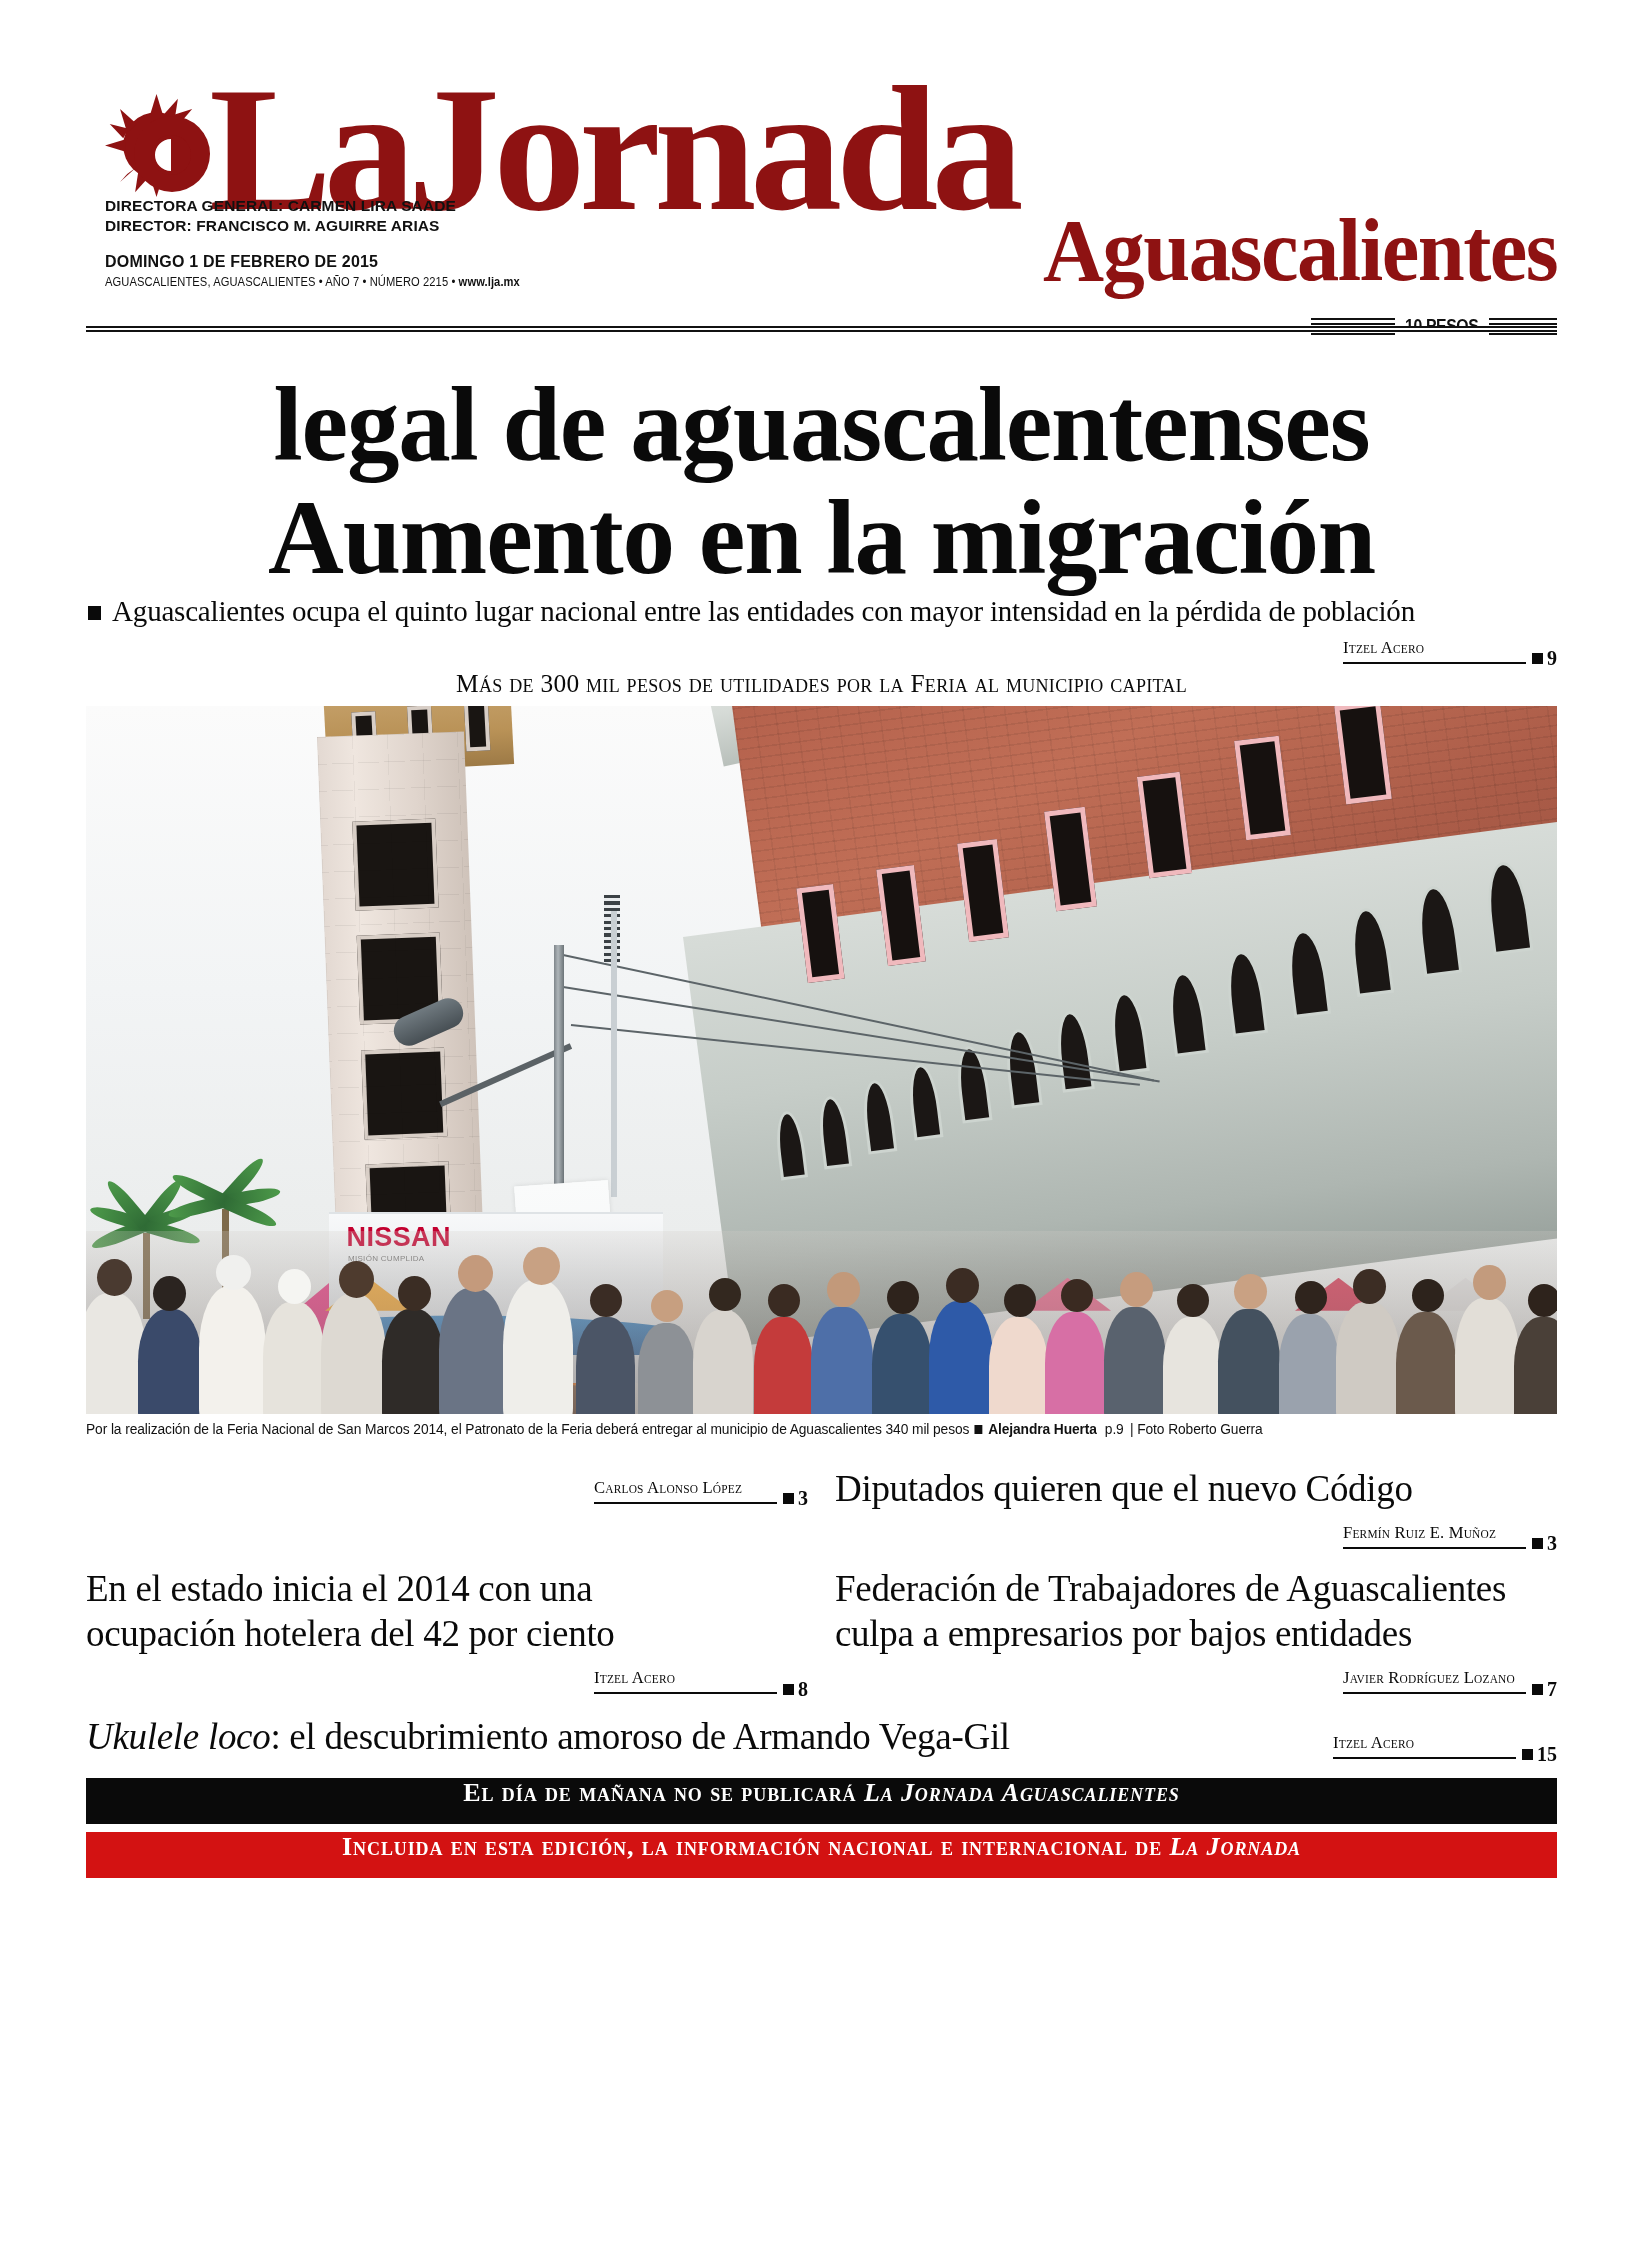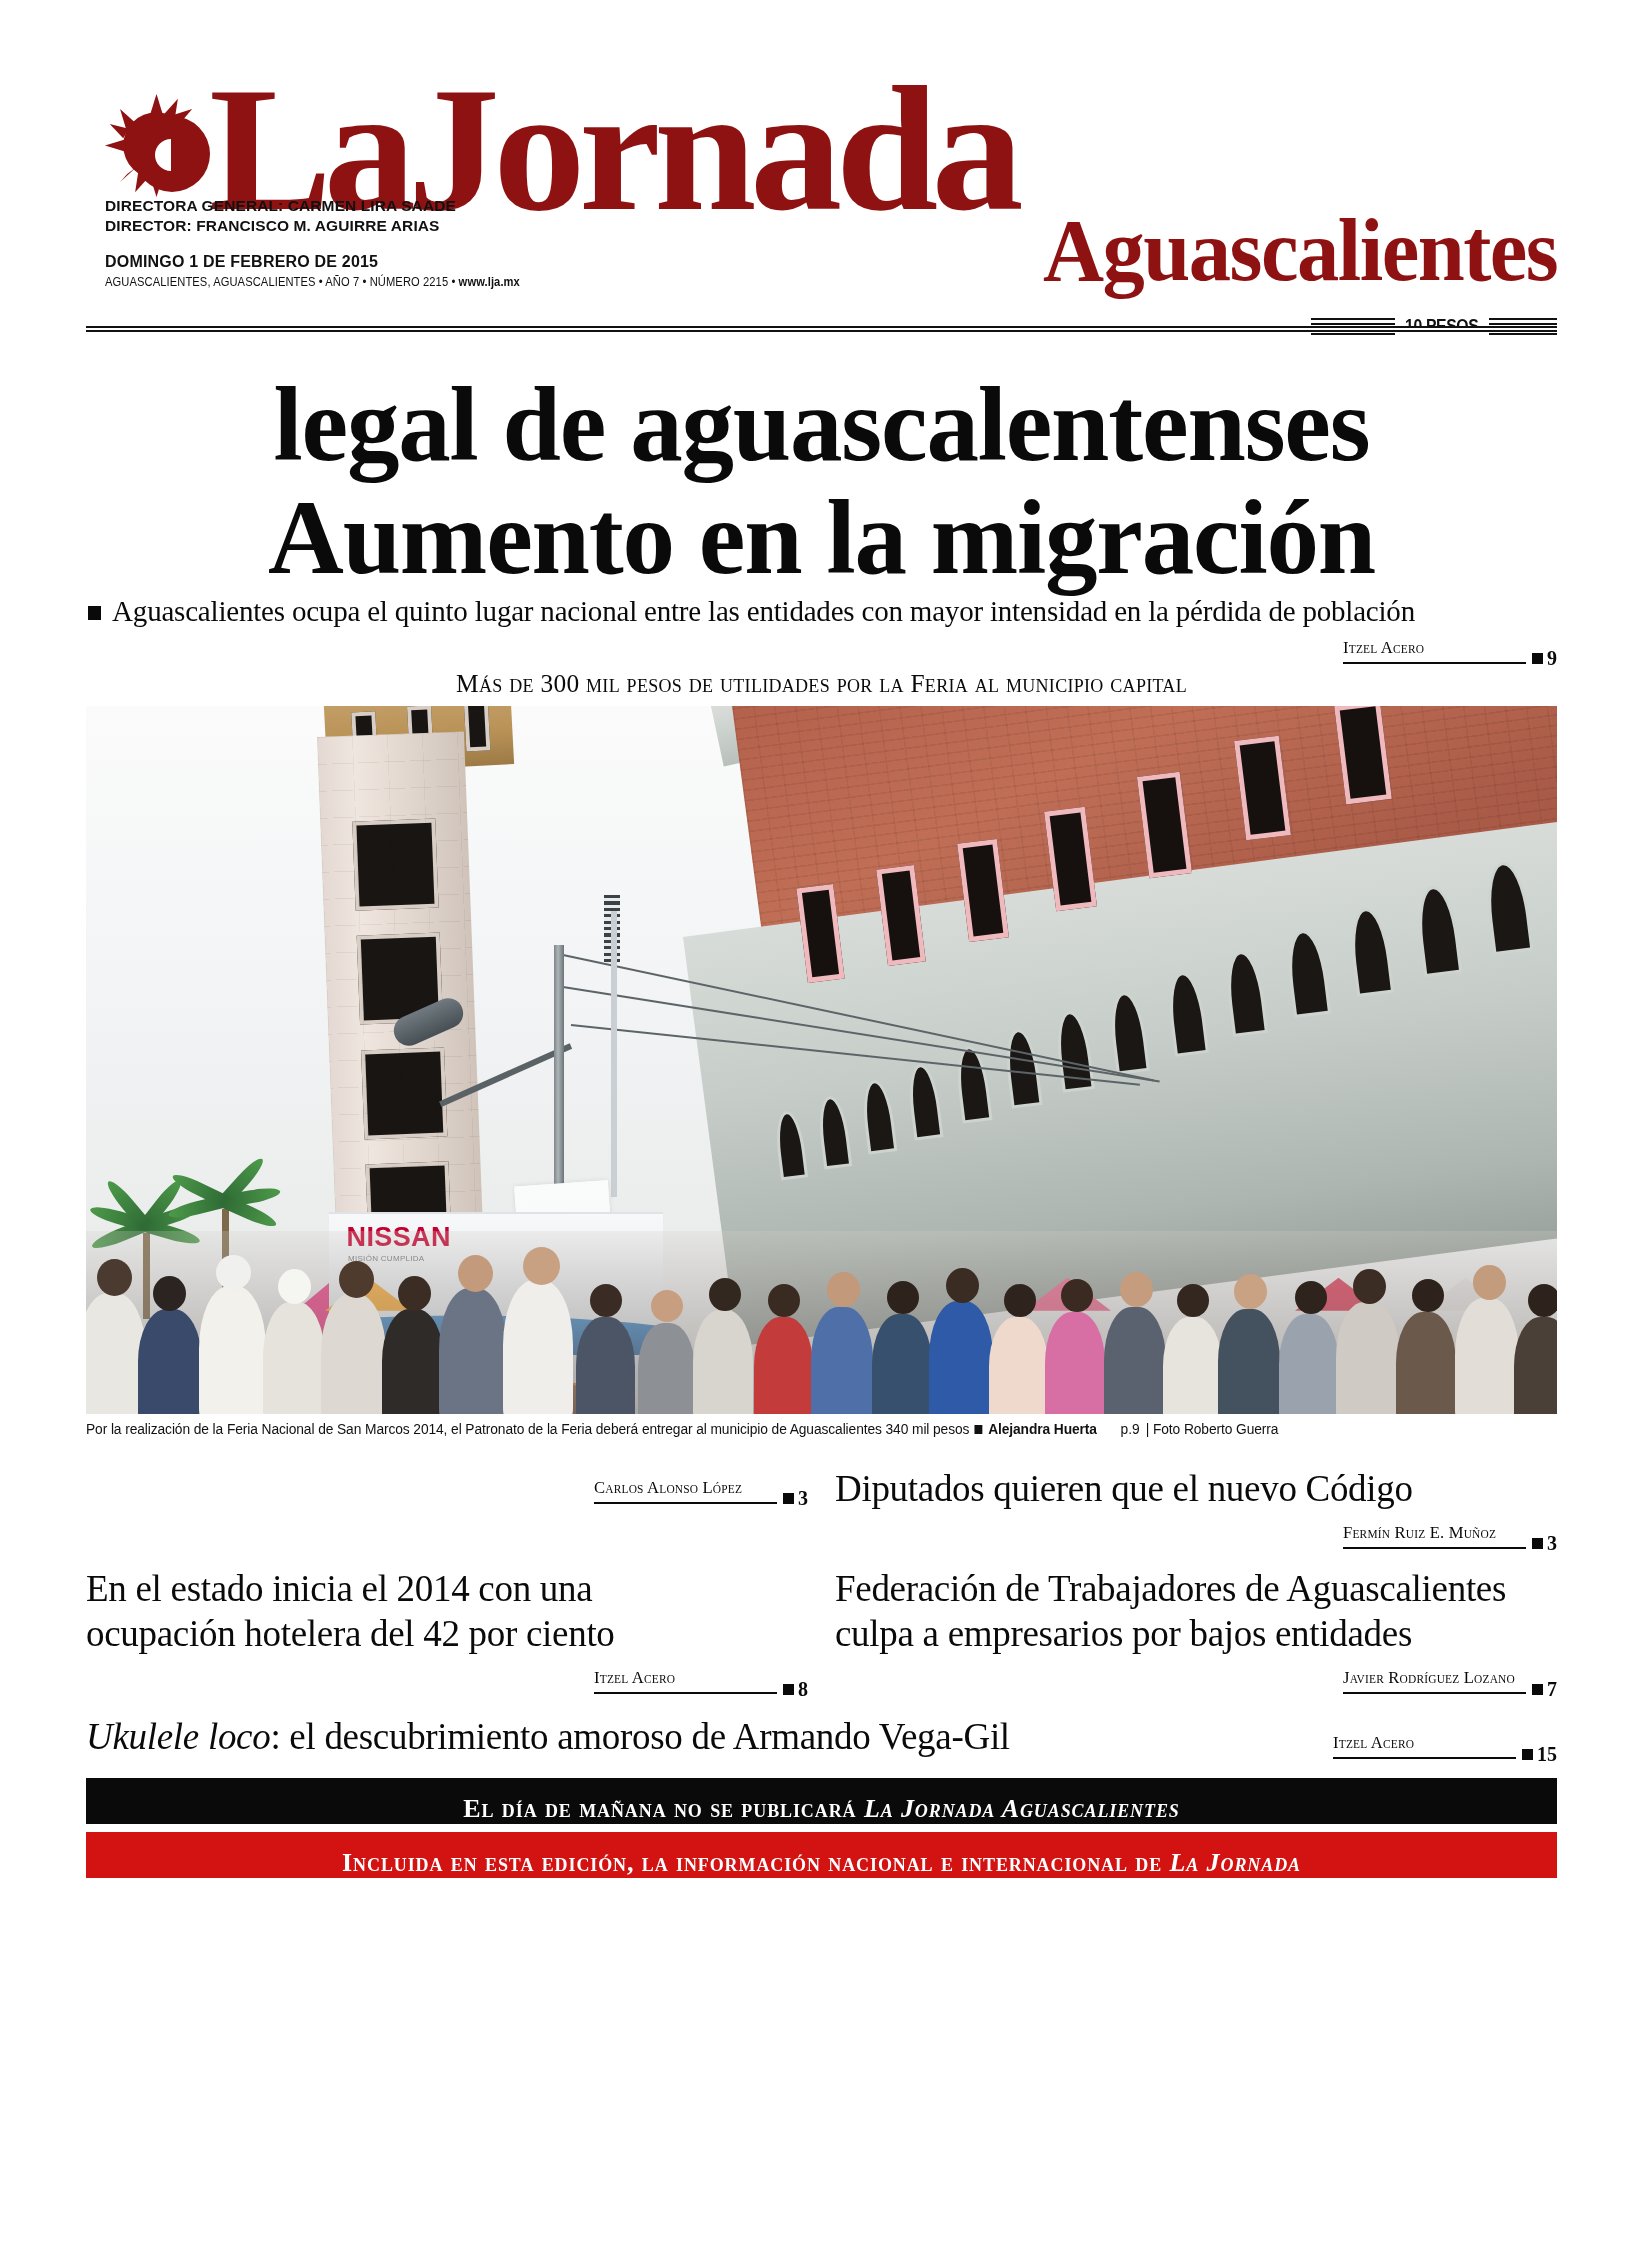--- a/index.html
+++ b/index.html
@@ -582,21 +582,21 @@
     color: #0a0a0a;
     letter-spacing: -0.3px;
     white-space: nowrap;
   }
 
   
   .banner {
     margin-top: 19px;
     height: 46px;
     display: flex;
-    align-items: flex-end;
+    align-items: flex-start;
     justify-content: center;
   }
   .banner-black { background: #0a0a0a; }
   .banner-red { background: #d31212; margin-top: 8px; }
   .banner-text {
     font-family: "Liberation Serif", serif;
     font-variant: small-caps;
     font-weight: bold;
     font-size: 26px;
     letter-spacing: 0.9px;
@@ -831,21 +831,21 @@
       <div class="person" style="left:1428px;width:59px;height:111px;background:#4a4038;"></div>
       <div class="head" style="left:1442px;bottom:97px;width:32px;height:33px;background:#2e231c;"></div>
 
     </div>
   </div>
 
   <div class="photo-caption">
     <span>Por la realización de la Feria Nacional de San Marcos 2014, el Patronato de la Feria deberá entregar al municipio de Aguascalientes 340 mil pesos</span>
     <span class="sq-xs"></span>
     <b>Alejandra Huerta</b>
-    <span style="margin-left:24px">p.9</span>
+    <span style="margin-left:8px">p.9</span>
     <span style="margin-left:6.4px">| Foto Roberto Guerra</span>
   </div>
 
   <div class="grid">
 
     <div class="cell">
       <div class="byline-row">
         <div class="byline-unit">
           <div class="stack">
             <div class="byline-name">Carlos Alonso López</div>

